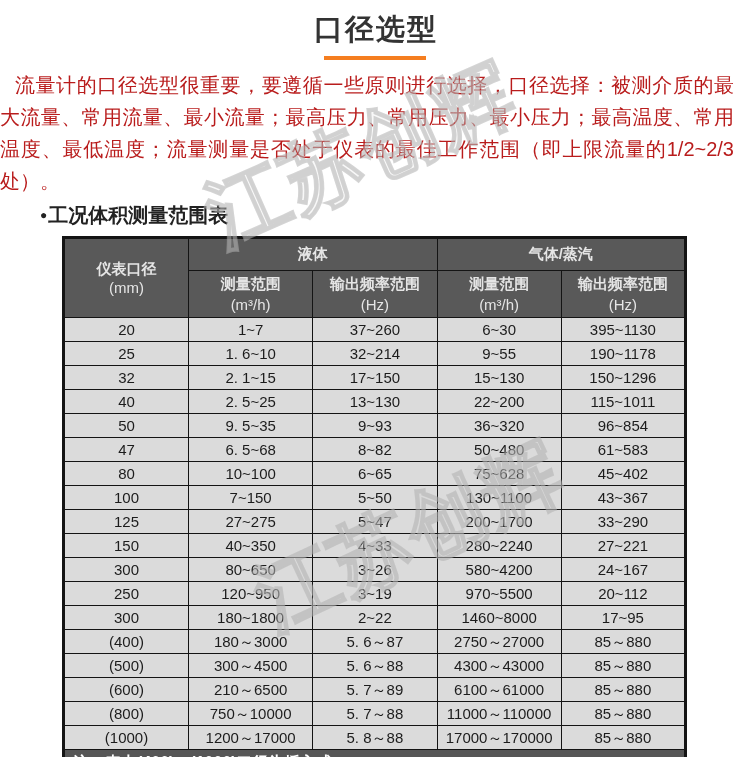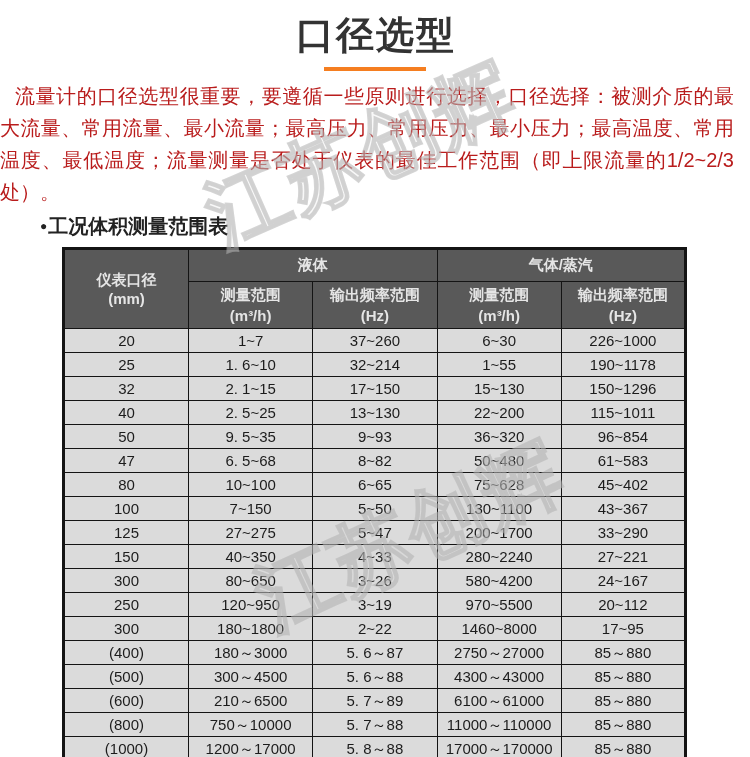--- a/index.html
+++ b/index.html
@@ -7,21 +7,21 @@
   body {
     width: 750px; height: 757px;
     background: #ffffff;
     font-family: "Liberation Sans", "DejaVu Sans", sans-serif;
     color: #262626;
     position: relative;
     overflow: hidden;
   }
   .page-title {
     text-align: center;
-    font-size: 38px;
+    font-size: 29px;
     font-weight: bold;
     color: #333333;
     letter-spacing: 2px;
     margin: 10px 0 0 2px;
   }
   .title-underline {
     width: 102px; height: 4px;
     background: #F57E20;
     margin: 6px auto 0 auto;
   }
@@ -59,21 +59,21 @@
     overflow: hidden;
   }
   .range-table thead th {
     background: #595959;
     color: #e5e5e5;
     font-size: 15px;
     font-weight: bold;
   }
   .range-table tr.hrow1 th { height: 33px; }
   .range-table tr.hrow2 th { height: 47px; line-height: 21px; }
-  .range-table thead th .unit { font-weight: bold; }
+  .range-table thead th .unit { font-weight: normal; }
   .range-table tbody td {
     background: #dbdbdb;
     height: 23px;
     line-height: 23px;
     font-size: 15px;
     color: #1c1c1c;
   }
   .range-table td.note-cell {
     background: #565656;
     color: #ffffff;
@@ -139,27 +139,27 @@
         <span class="unit">(Hz)</span>
       </th>
     </tr>
   </thead>
   <tbody>
       <tr>
         <td>20</td>
         <td>1~7</td>
         <td>37~260</td>
         <td>6~30</td>
-        <td>226~1000</td>
+        <td>395~1130</td>
       </tr>
       <tr>
         <td>25</td>
         <td>1. 6~10</td>
         <td>32~214</td>
-        <td>1~55</td>
+        <td>9~55</td>
         <td>190~1178</td>
       </tr>
       <tr>
         <td>32</td>
         <td>2. 1~15</td>
         <td>17~150</td>
         <td>15~130</td>
         <td>150~1296</td>
       </tr>
       <tr>

